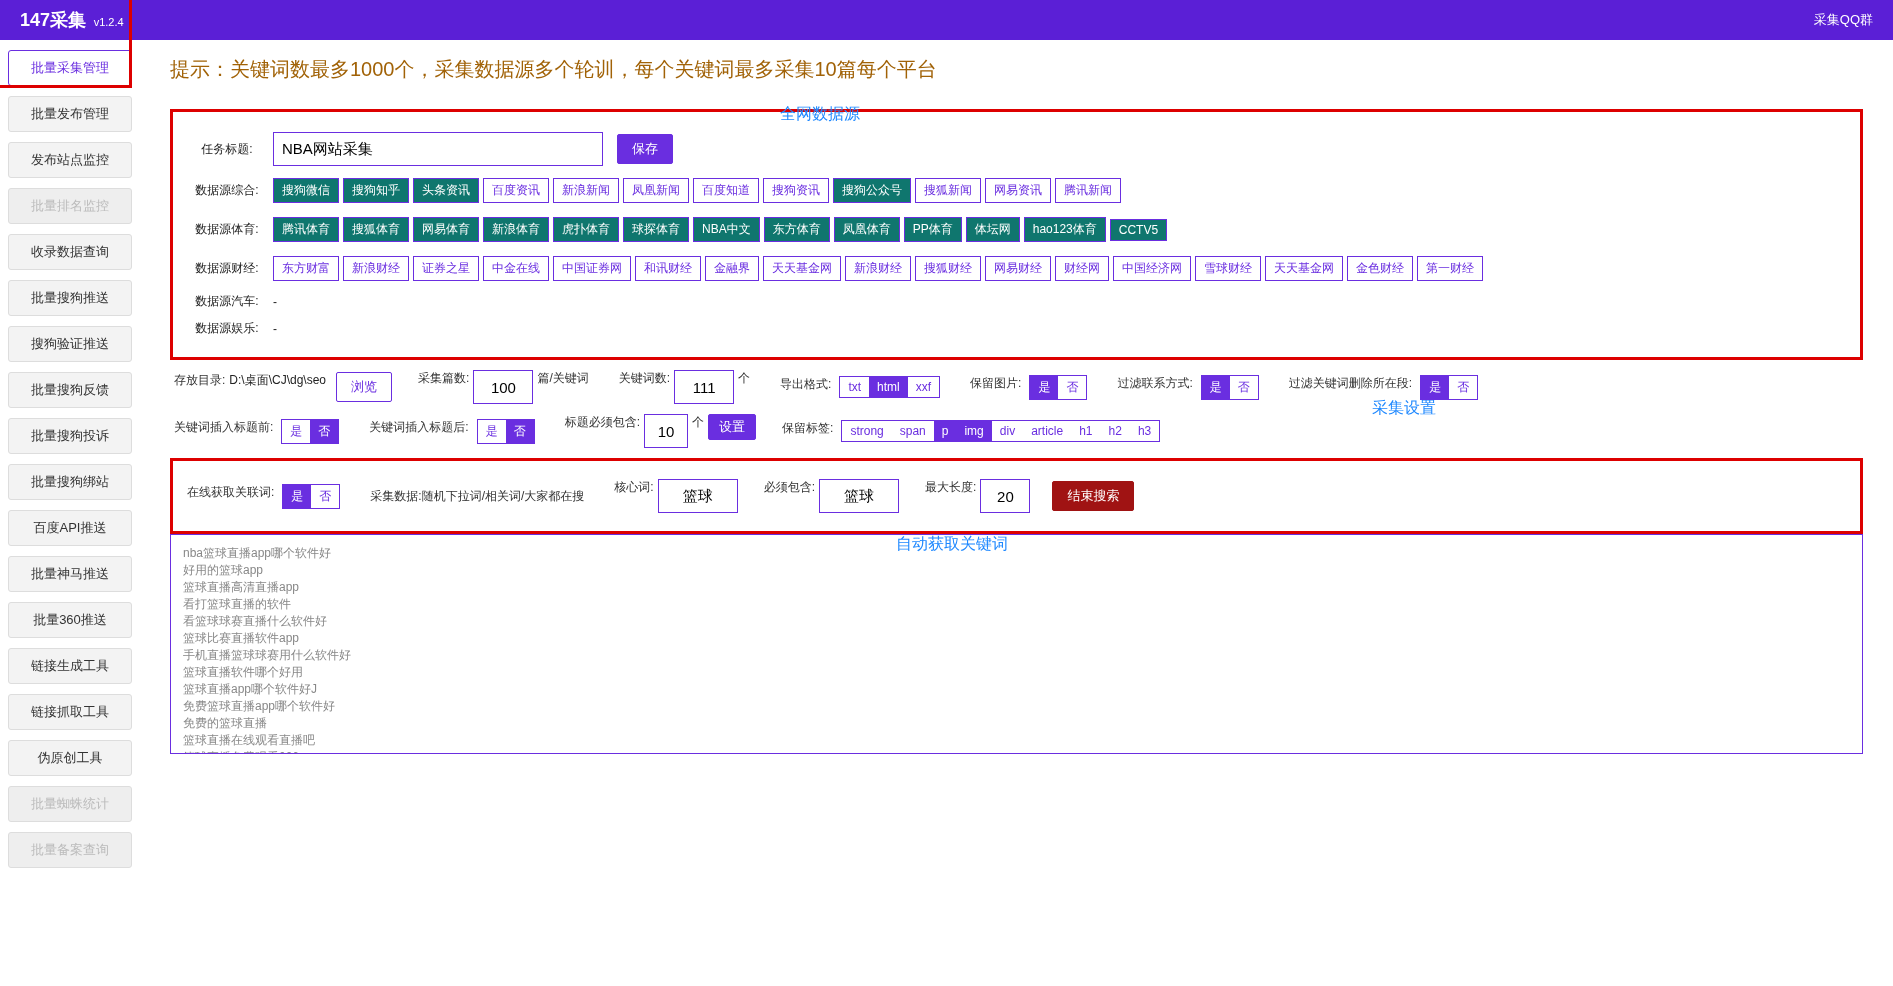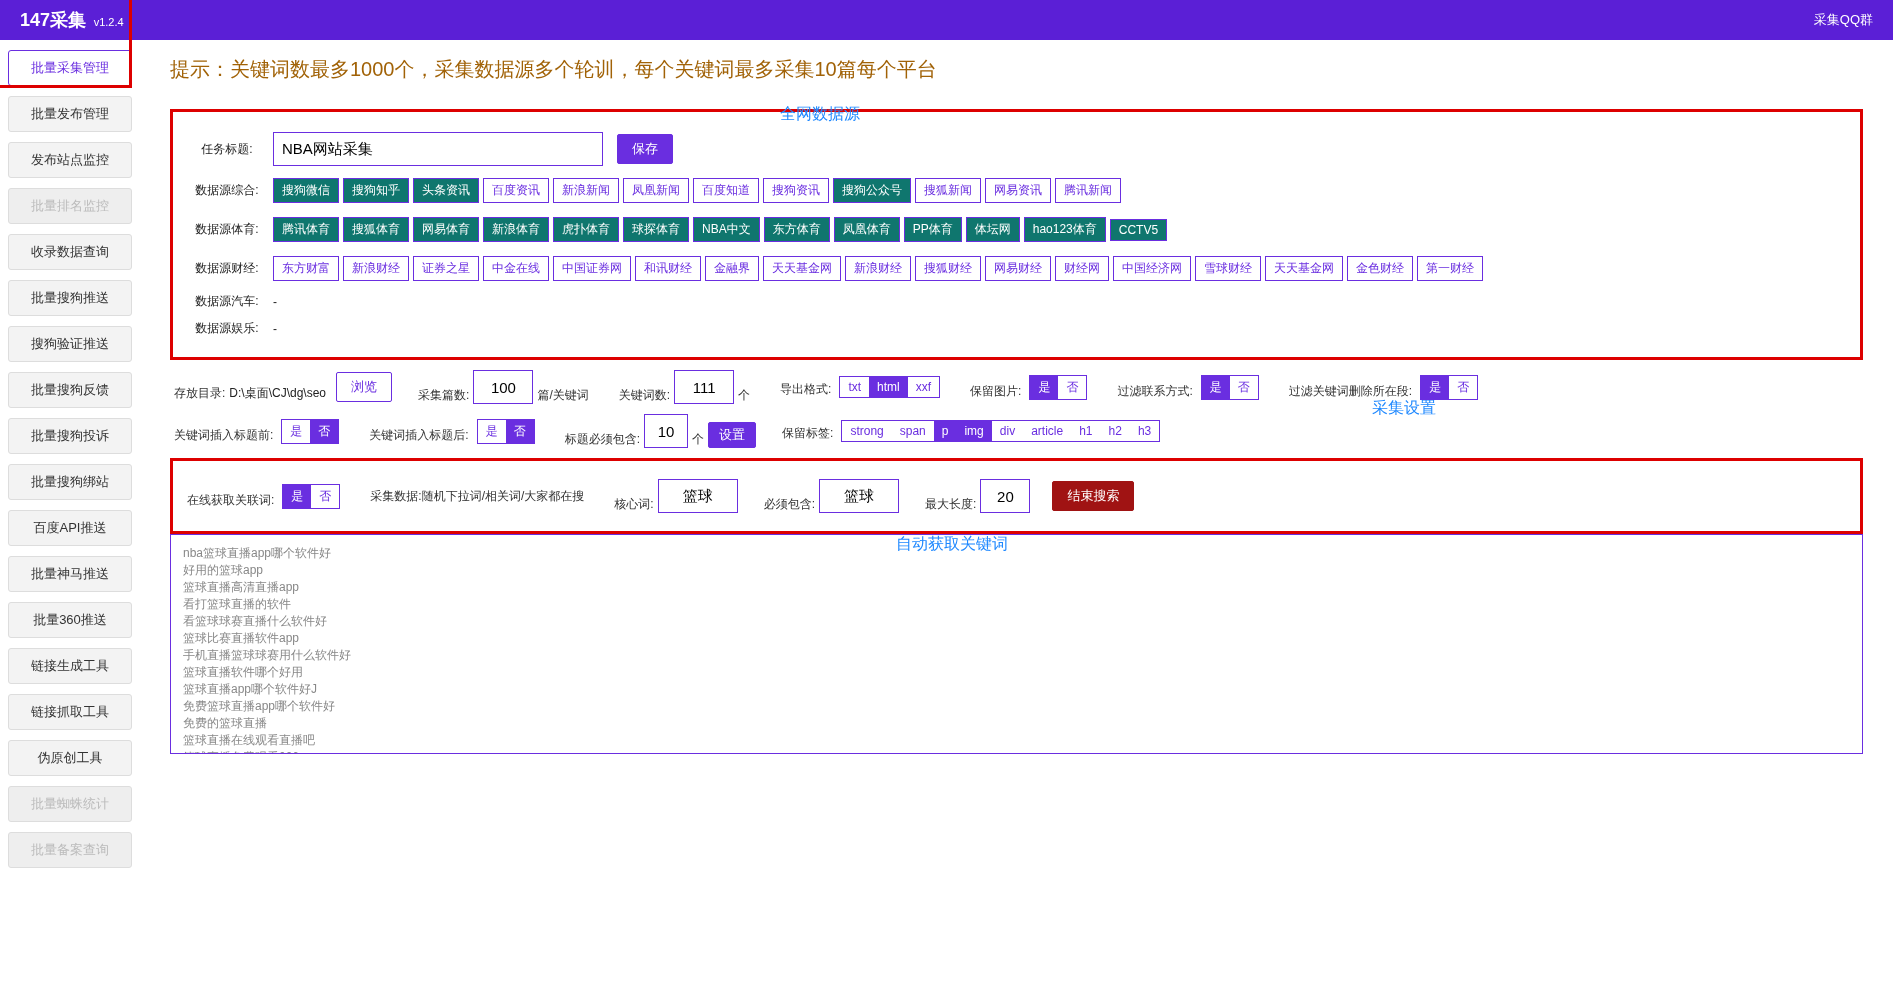--- a/index.html
+++ b/index.html
@@ -46,21 +46,21 @@
 .red-box-sm { border: 3px solid #d00; }
 
 .blue-label { position: absolute; color: #1e88ff; font-size: 16px; font-weight: 500; pointer-events: none; }
 .blue-label.ds { top: 64px; left: 640px; }
 .blue-label.cs { top: 358px; left: 1232px; }
 .blue-label.kw { top: 494px; left: 756px; }
 
 .keyword-area { width: 100%; height: 220px; border: 1px solid #6a2ee0; padding: 10px 12px; font-size: 12px; color: #888; font-family: inherit; resize: none; overflow-y: scroll; }
 
 .brand-box { position: absolute; top: -4px; left: -4px; width: 136px; height: 92px; border: 3px solid #d00; pointer-events: none; }
-.settings-row .seg { display: inline-flex; align-items: flex-end; margin-right: 18px; }
+.settings-row .seg { display: inline-flex; align-items: flex-start; margin-right: 18px; }
 </style>
 </head>
 <body>
 
 <div class="header">
   <div>
     <span class="brand">147采集</span>
     <span class="version">v1.2.4</span>
   </div>
   <div class="right-link">采集QQ群</div>

